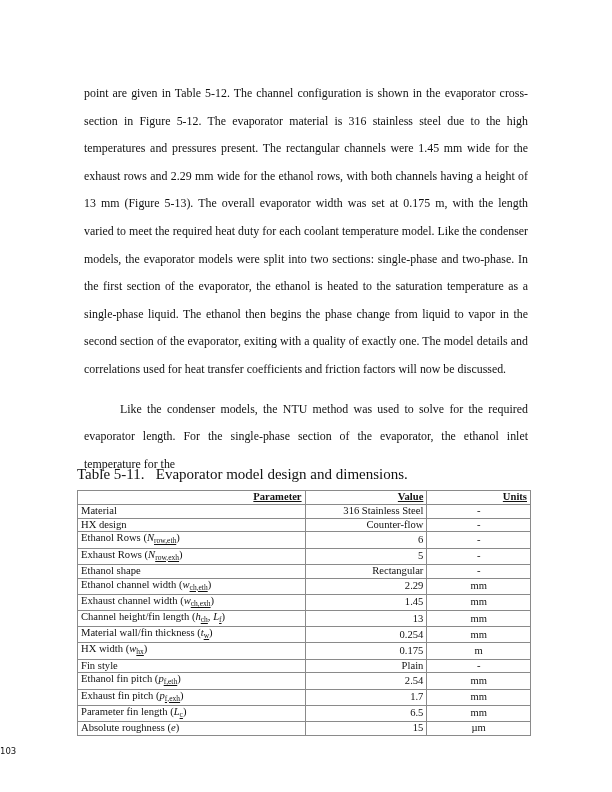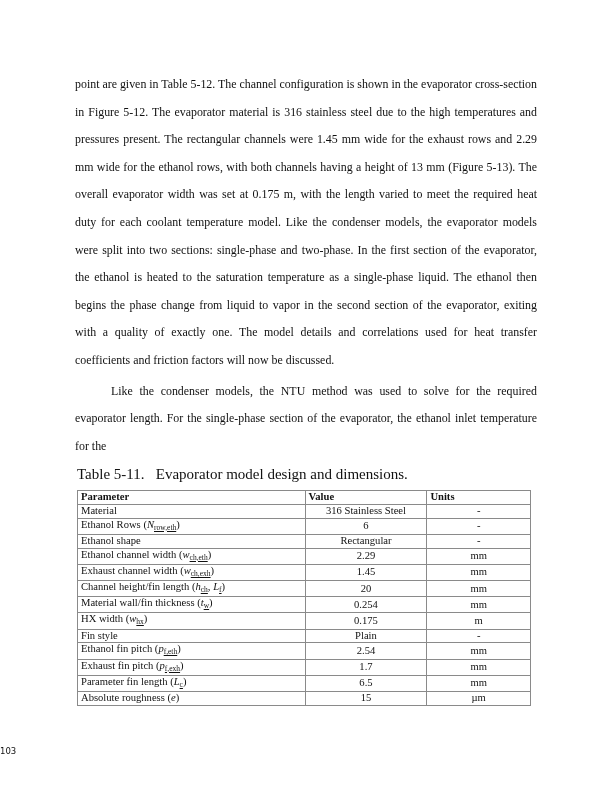--- a/index.html
+++ b/index.html
@@ -18,21 +18,21 @@
     .body-text {
       position: absolute;
       left: 72px;
       top: 68px;
       width: 468px;
       font-size: 11.9px;
       line-height: 27.6px;
       text-align: justify;
     }
     .body-text p {
-      margin: 3px;
+      margin: 12px;
     }
     .body-text p.indent {
       text-indent: 36px;
     }
     .caption {
       position: absolute;
       left: 77px;
       top: 466px;
       font-size: 15px;
       white-space: pre;
@@ -47,24 +47,25 @@
       line-height: 12.2px;
     }
     table.params th, table.params td {
       border: 1px solid #8a8a8a;
       padding: 0 3px;
       height: 12.8px;
       white-space: nowrap;
     }
     table.params th {
       font-weight: bold;
-      text-align: left;
+      text-align: right;
+      text-decoration: underline;
     }
     table.params td.param { text-align: left; }
-    table.params td.value { text-align: center; }
+    table.params td.value { text-align: right; }
     table.params td.units { text-align: center; }
     col.c1 { width: 228px; }
     col.c2 { width: 122px; }
     col.c3 { width: 104px; }
     .sym { font-style: italic; }
     .sym sub { font-style: normal; font-size: 7.5px; vertical-align: -2px; text-decoration: underline; }
     .page-number {
       position: absolute;
       top: 746px;
       left: 0;
@@ -96,42 +97,52 @@
       <th>Units</th>
     </tr>
   </thead>
   <tbody id="table-body">
   <tr>
         <td class="param"><span>Material</span></td>
         <td class="value">316 Stainless Steel</td>
         <td class="units">-</td>
       </tr>
       <tr>
+        <td class="param"><span>HX design</span></td>
+        <td class="value">Counter-flow</td>
+        <td class="units">-</td>
+      </tr>
+      <tr>
         <td class="param"><span>Ethanol Rows (</span><span class="sym"><span>N</span><sub>row,eth</sub></span><span>)</span></td>
         <td class="value">6</td>
+        <td class="units">-</td>
+      </tr>
+      <tr>
+        <td class="param"><span>Exhaust Rows (</span><span class="sym"><span>N</span><sub>row,exh</sub></span><span>)</span></td>
+        <td class="value">5</td>
         <td class="units">-</td>
       </tr>
       <tr>
         <td class="param"><span>Ethanol shape</span></td>
         <td class="value">Rectangular</td>
         <td class="units">-</td>
       </tr>
       <tr>
         <td class="param"><span>Ethanol channel width (</span><span class="sym"><span>w</span><sub>ch,eth</sub></span><span>)</span></td>
         <td class="value">2.29</td>
         <td class="units">mm</td>
       </tr>
       <tr>
         <td class="param"><span>Exhaust channel width (</span><span class="sym"><span>w</span><sub>ch,exh</sub></span><span>)</span></td>
         <td class="value">1.45</td>
         <td class="units">mm</td>
       </tr>
       <tr>
         <td class="param"><span>Channel height/fin length (</span><span class="sym"><span>h</span><sub>ch</sub></span><span>, </span><span class="sym"><span>L</span><sub>f</sub></span><span>)</span></td>
-        <td class="value">20</td>
+        <td class="value">13</td>
         <td class="units">mm</td>
       </tr>
       <tr>
         <td class="param"><span>Material wall/fin thickness (</span><span class="sym"><span>t</span><sub>w</sub></span><span>)</span></td>
         <td class="value">0.254</td>
         <td class="units">mm</td>
       </tr>
       <tr>
         <td class="param"><span>HX width (</span><span class="sym"><span>w</span><sub>hx</sub></span><span>)</span></td>
         <td class="value">0.175</td>

